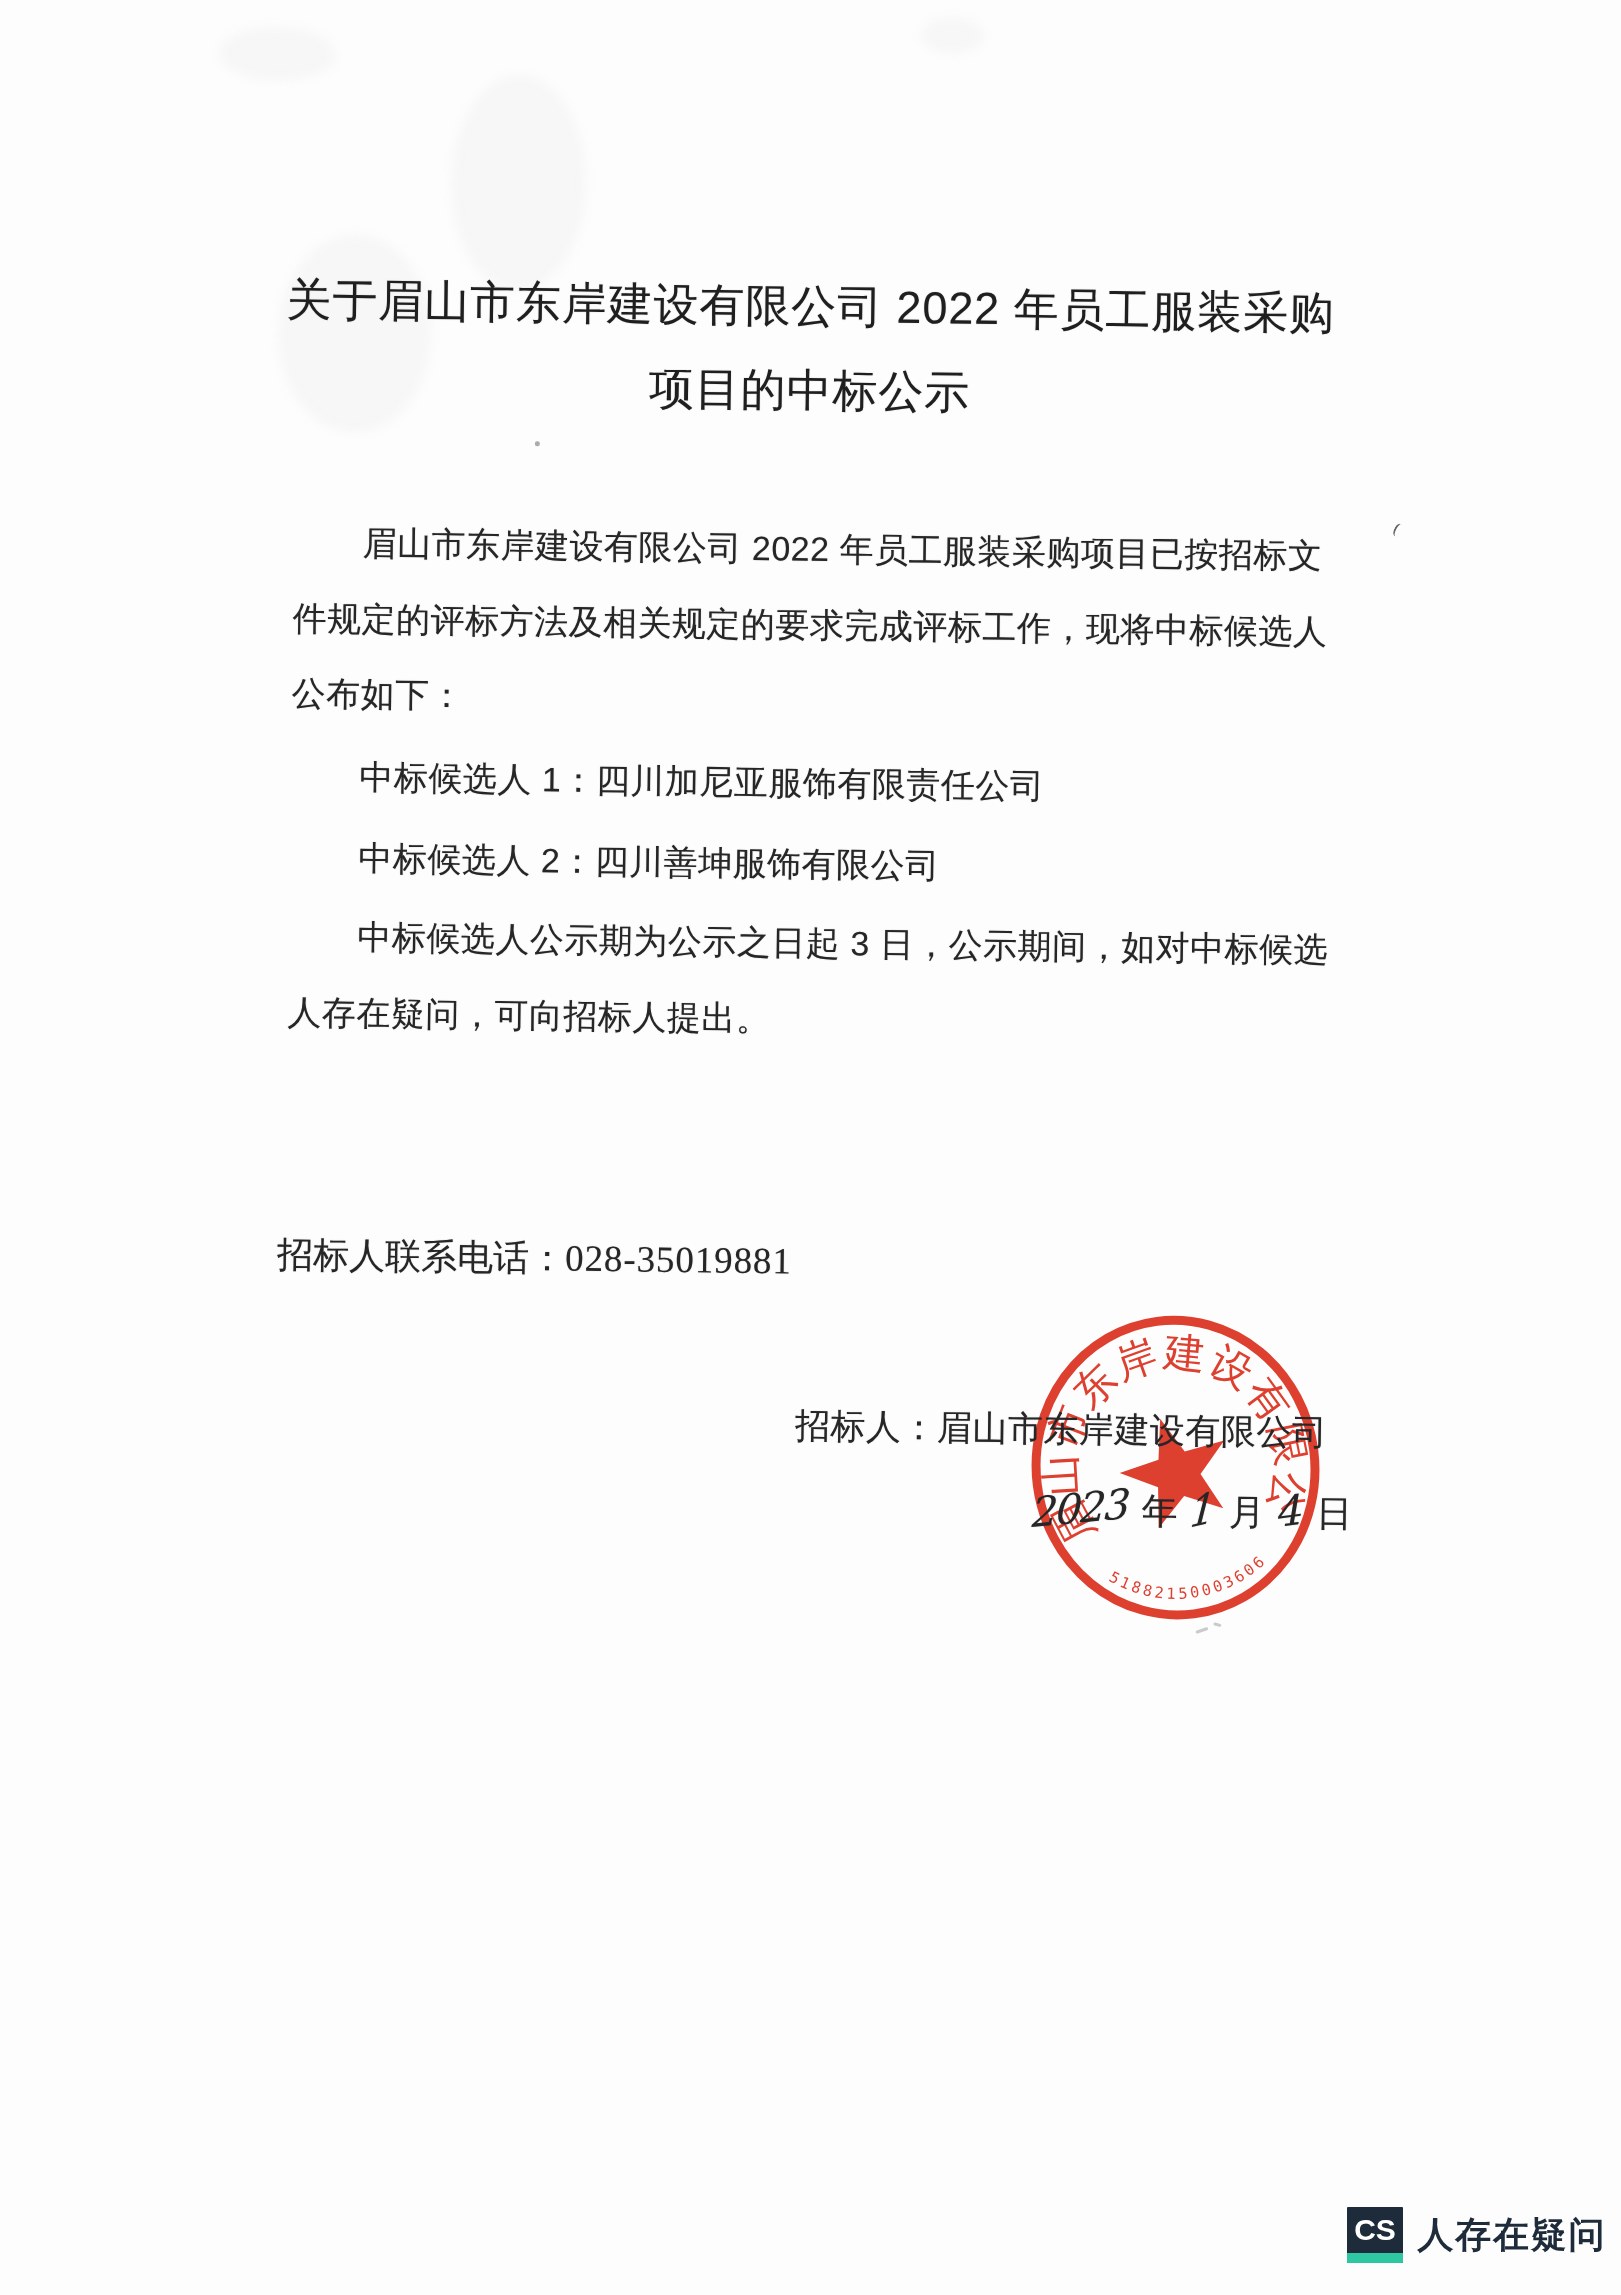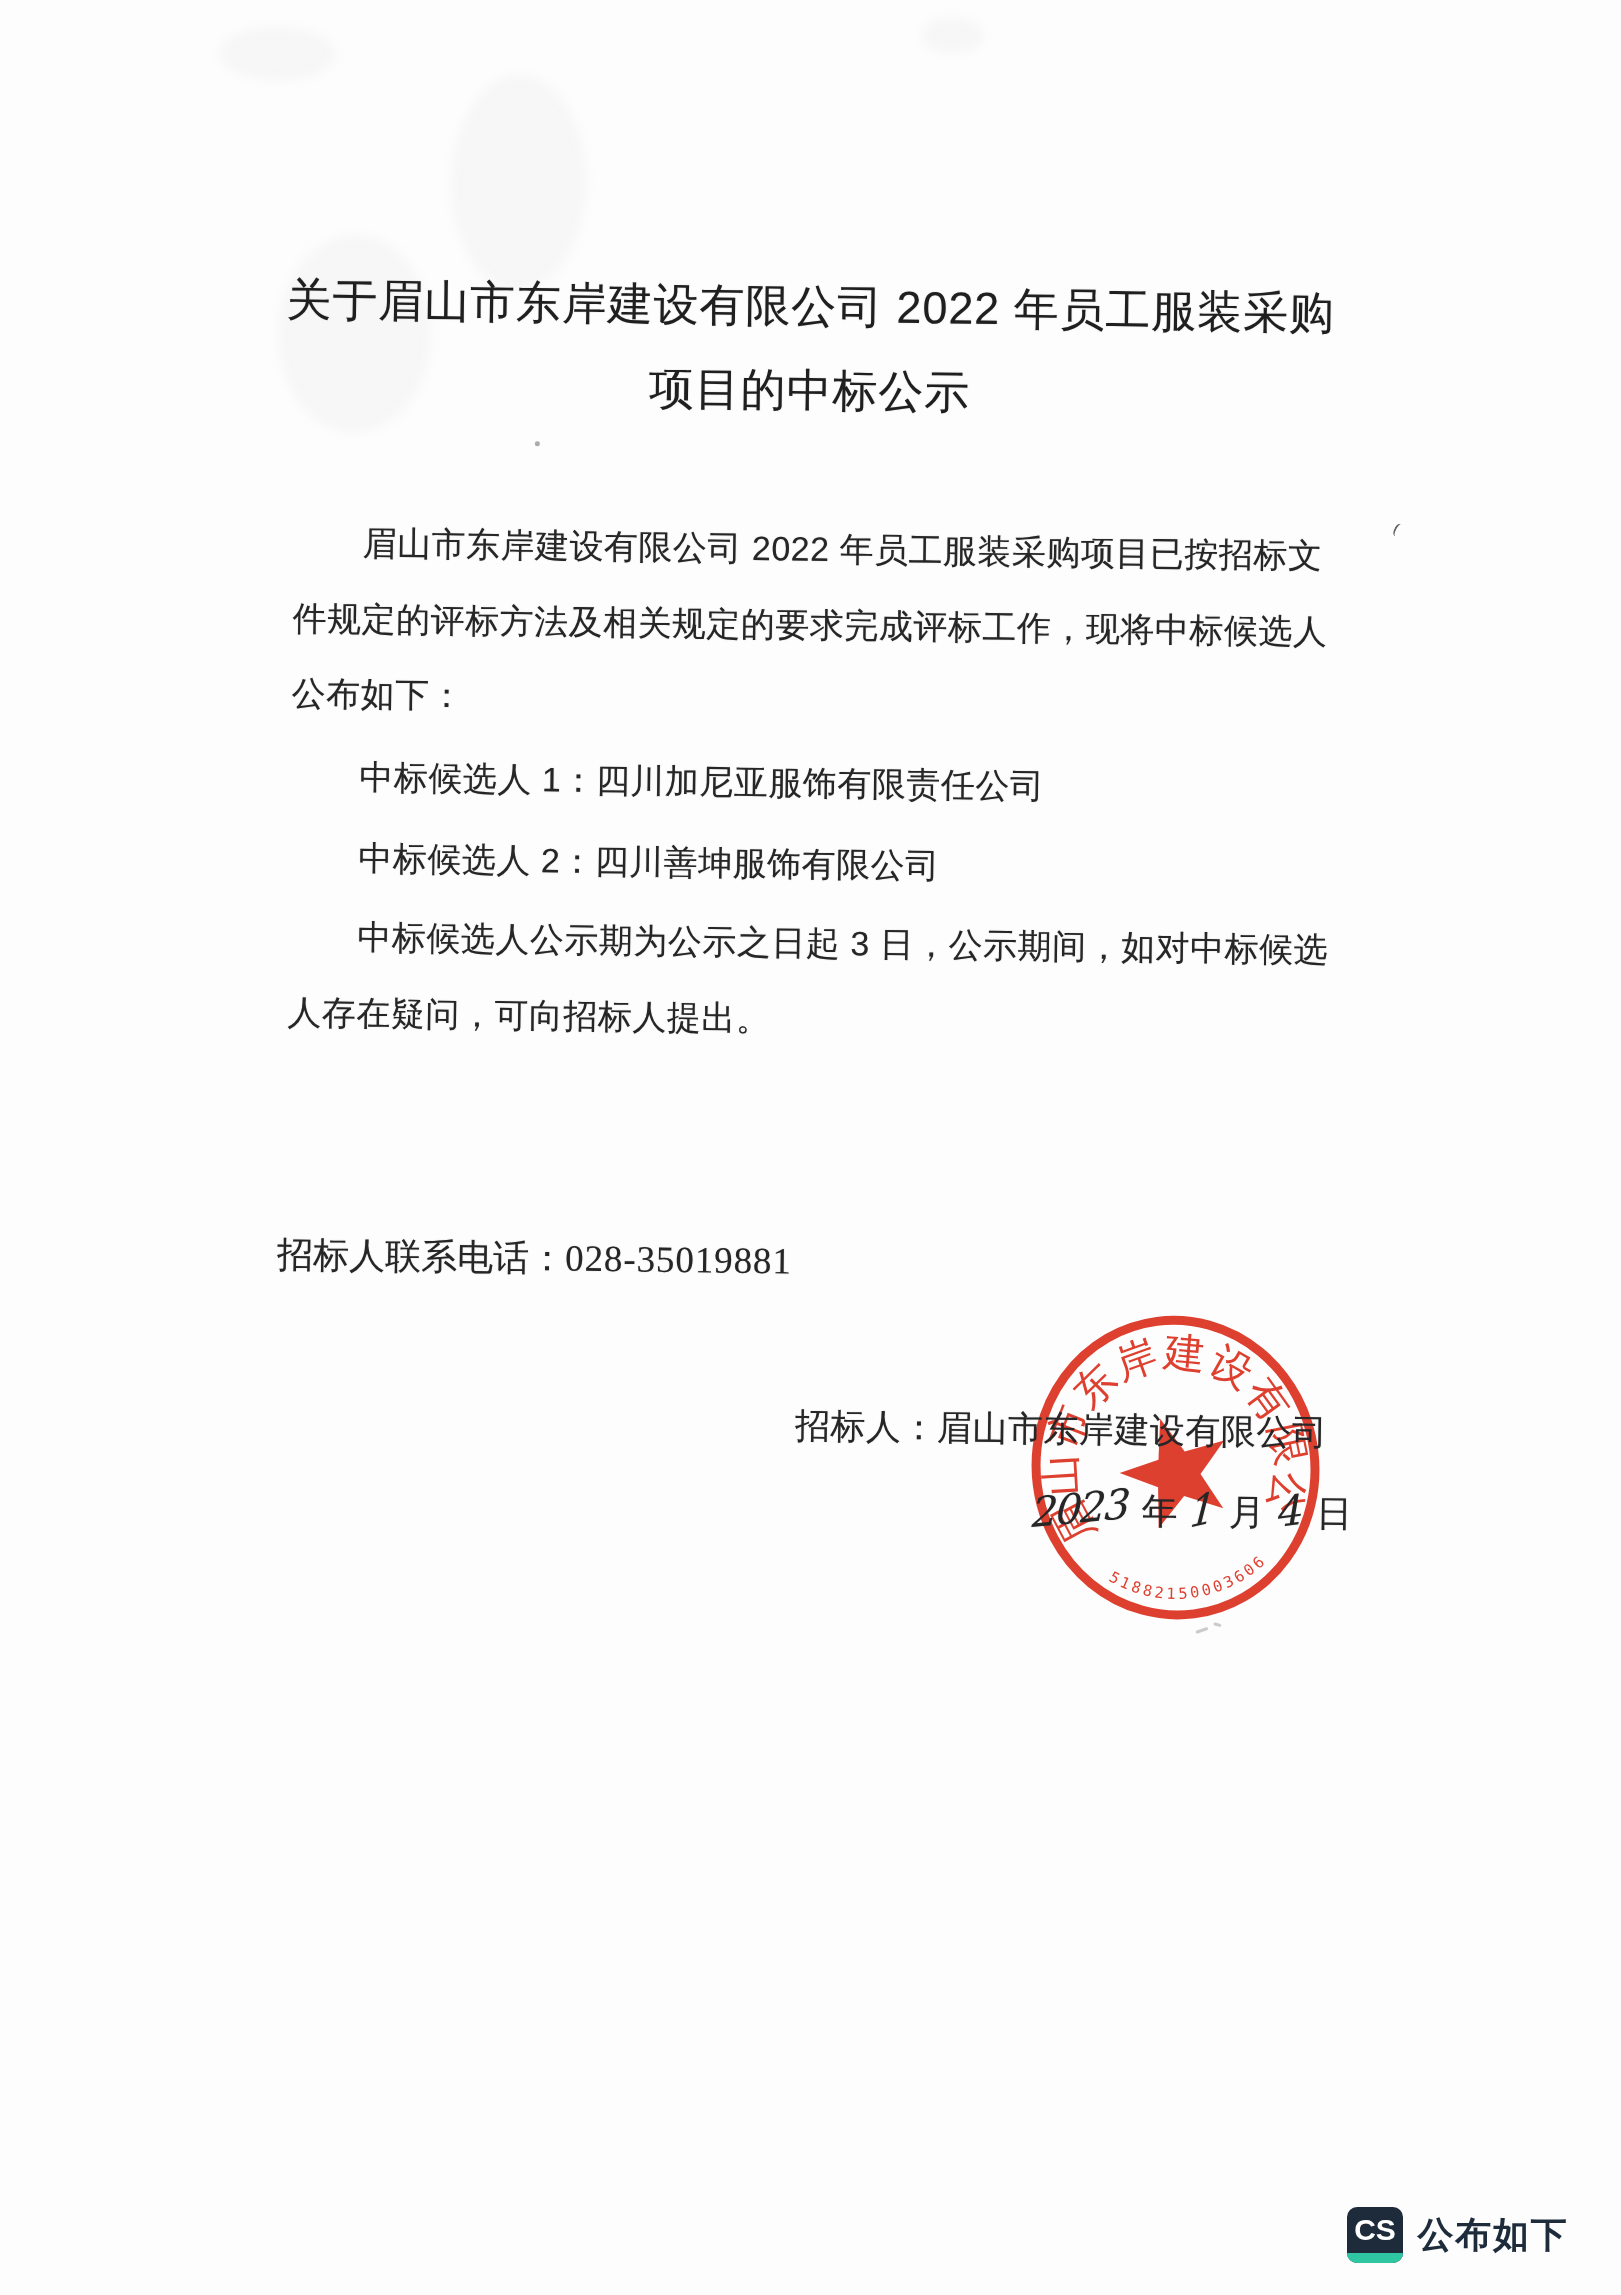--- a/index.html
+++ b/index.html
@@ -16,21 +16,21 @@
   .hw{font-family:"DejaVu Serif",serif;font-style:italic;font-size:41px;display:inline-block;}
   .hw-year{transform:rotate(-6deg) skewX(-8deg);letter-spacing:-1.8px;}
   .hw-month{transform:rotate(-14deg) skewX(-18deg);}
   .hw-day{transform:rotate(-8deg) skewX(-6deg);}
   .date-unit{display:inline-block;margin:0 3.6px;}
   .stamp{position:absolute;left:1039px;top:1296px;width:304px;height:320px;mix-blend-mode:multiply;opacity:.92;}
   .stamp svg{display:block;}
   .stamp-arc-text{font-size:46px;letter-spacing:2px;font-family:"Liberation Sans","DejaVu Sans",sans-serif;}
   .stamp-serial{font-size:17px;letter-spacing:3.5px;font-family:"DejaVu Sans Mono",monospace;}
   .cs-badge{position:absolute;left:1347px;top:2207px;display:flex;align-items:center;}
-  .cs-icon{position:relative;width:56px;height:56px;border-radius:10px;overflow:hidden;
+  .cs-icon{position:relative;width:56px;height:56px;border-radius:1px;overflow:hidden;
            display:flex;align-items:flex-start;justify-content:center;}
   .cs-icon .accent{position:absolute;left:0;right:0;bottom:0;height:10px;}
   .cs-icon .cs-text{color:#fff;font-weight:700;font-size:30px;line-height:45px;letter-spacing:0;}
   .cs-name{margin-left:14.4px;font-size:36px;font-weight:700;letter-spacing:1.8px;line-height:56px;}
   .smudge{position:absolute;background:#d8d8d8;border-radius:50%;filter:blur(5.4px);opacity:.16;}
   .tick{position:absolute;width:7.2px;height:14.4px;border-left:2.7px solid #3c3c3c;border-radius:60%;
         transform:rotate(26deg);opacity:.8;}
   .dot{position:absolute;width:4.5px;height:4.5px;border-radius:50%;background:#6a6a6a;opacity:.55;}
   .dash{position:absolute;height:2.7px;background:#9a9a9a;opacity:.5;border-radius:1.8px;}
 </style>
@@ -100,17 +100,17 @@
       </span>
     </div>
 
   </div>
 
   <div class="cs-badge">
     <div class="cs-icon" style="background-color: rgb(29, 43, 58);">
       <span class="cs-text">CS</span>
       <span class="accent" style="background-color: rgb(47, 199, 162);"></span>
     </div>
-    <div class="cs-name" style="color: rgb(29, 43, 58);">公布如下</div>
+    <div class="cs-name" style="color: rgb(29, 43, 58);">人存在疑问</div>
   </div>
 
 </div>
 
 
 </body></html>

